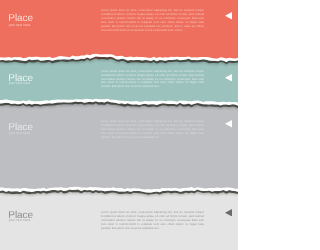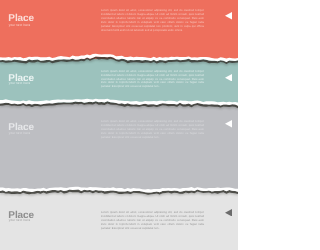--- a/index.html
+++ b/index.html
@@ -2,21 +2,21 @@
 <html><head>
 <meta charset="utf-8">
 <title>Torn Paper Banners</title>
 <style>
   html,body{margin:0;padding:0;}
   body{width:238px;height:250px;overflow:hidden;background:#ffffff;
        font-family:"Liberation Sans",sans-serif;
        -webkit-font-smoothing:antialiased;text-rendering:geometricPrecision;}
   .stage{position:relative;width:238px;height:250px;overflow:hidden;background:#ffffff;}
   .band{position:absolute;left:0;width:238px;}
-  .title{position:absolute;left:8.3px;font-weight:700;line-height:1;white-space:nowrap;
+  .title{position:absolute;left:8.3px;font-weight:400;line-height:1;white-space:nowrap;
          font-size:10px;letter-spacing:-0.08px;}
   .sub{position:absolute;left:8.7px;line-height:1;white-space:nowrap;
        font-size:3.1px;letter-spacing:0.2px;}
   .copy{position:absolute;left:101px;width:103px;text-align:justify;
         font-size:2.75px;line-height:3.95px;letter-spacing:0.01px;}
   .arrow{position:absolute;width:7.2px;height:7.6px;overflow:visible;}
   .arrow svg{display:block;width:7.2px;height:7.6px;}
   svg.tears{position:absolute;left:0;top:0;width:238px;height:250px;pointer-events:none;}
 </style>
 </head>

